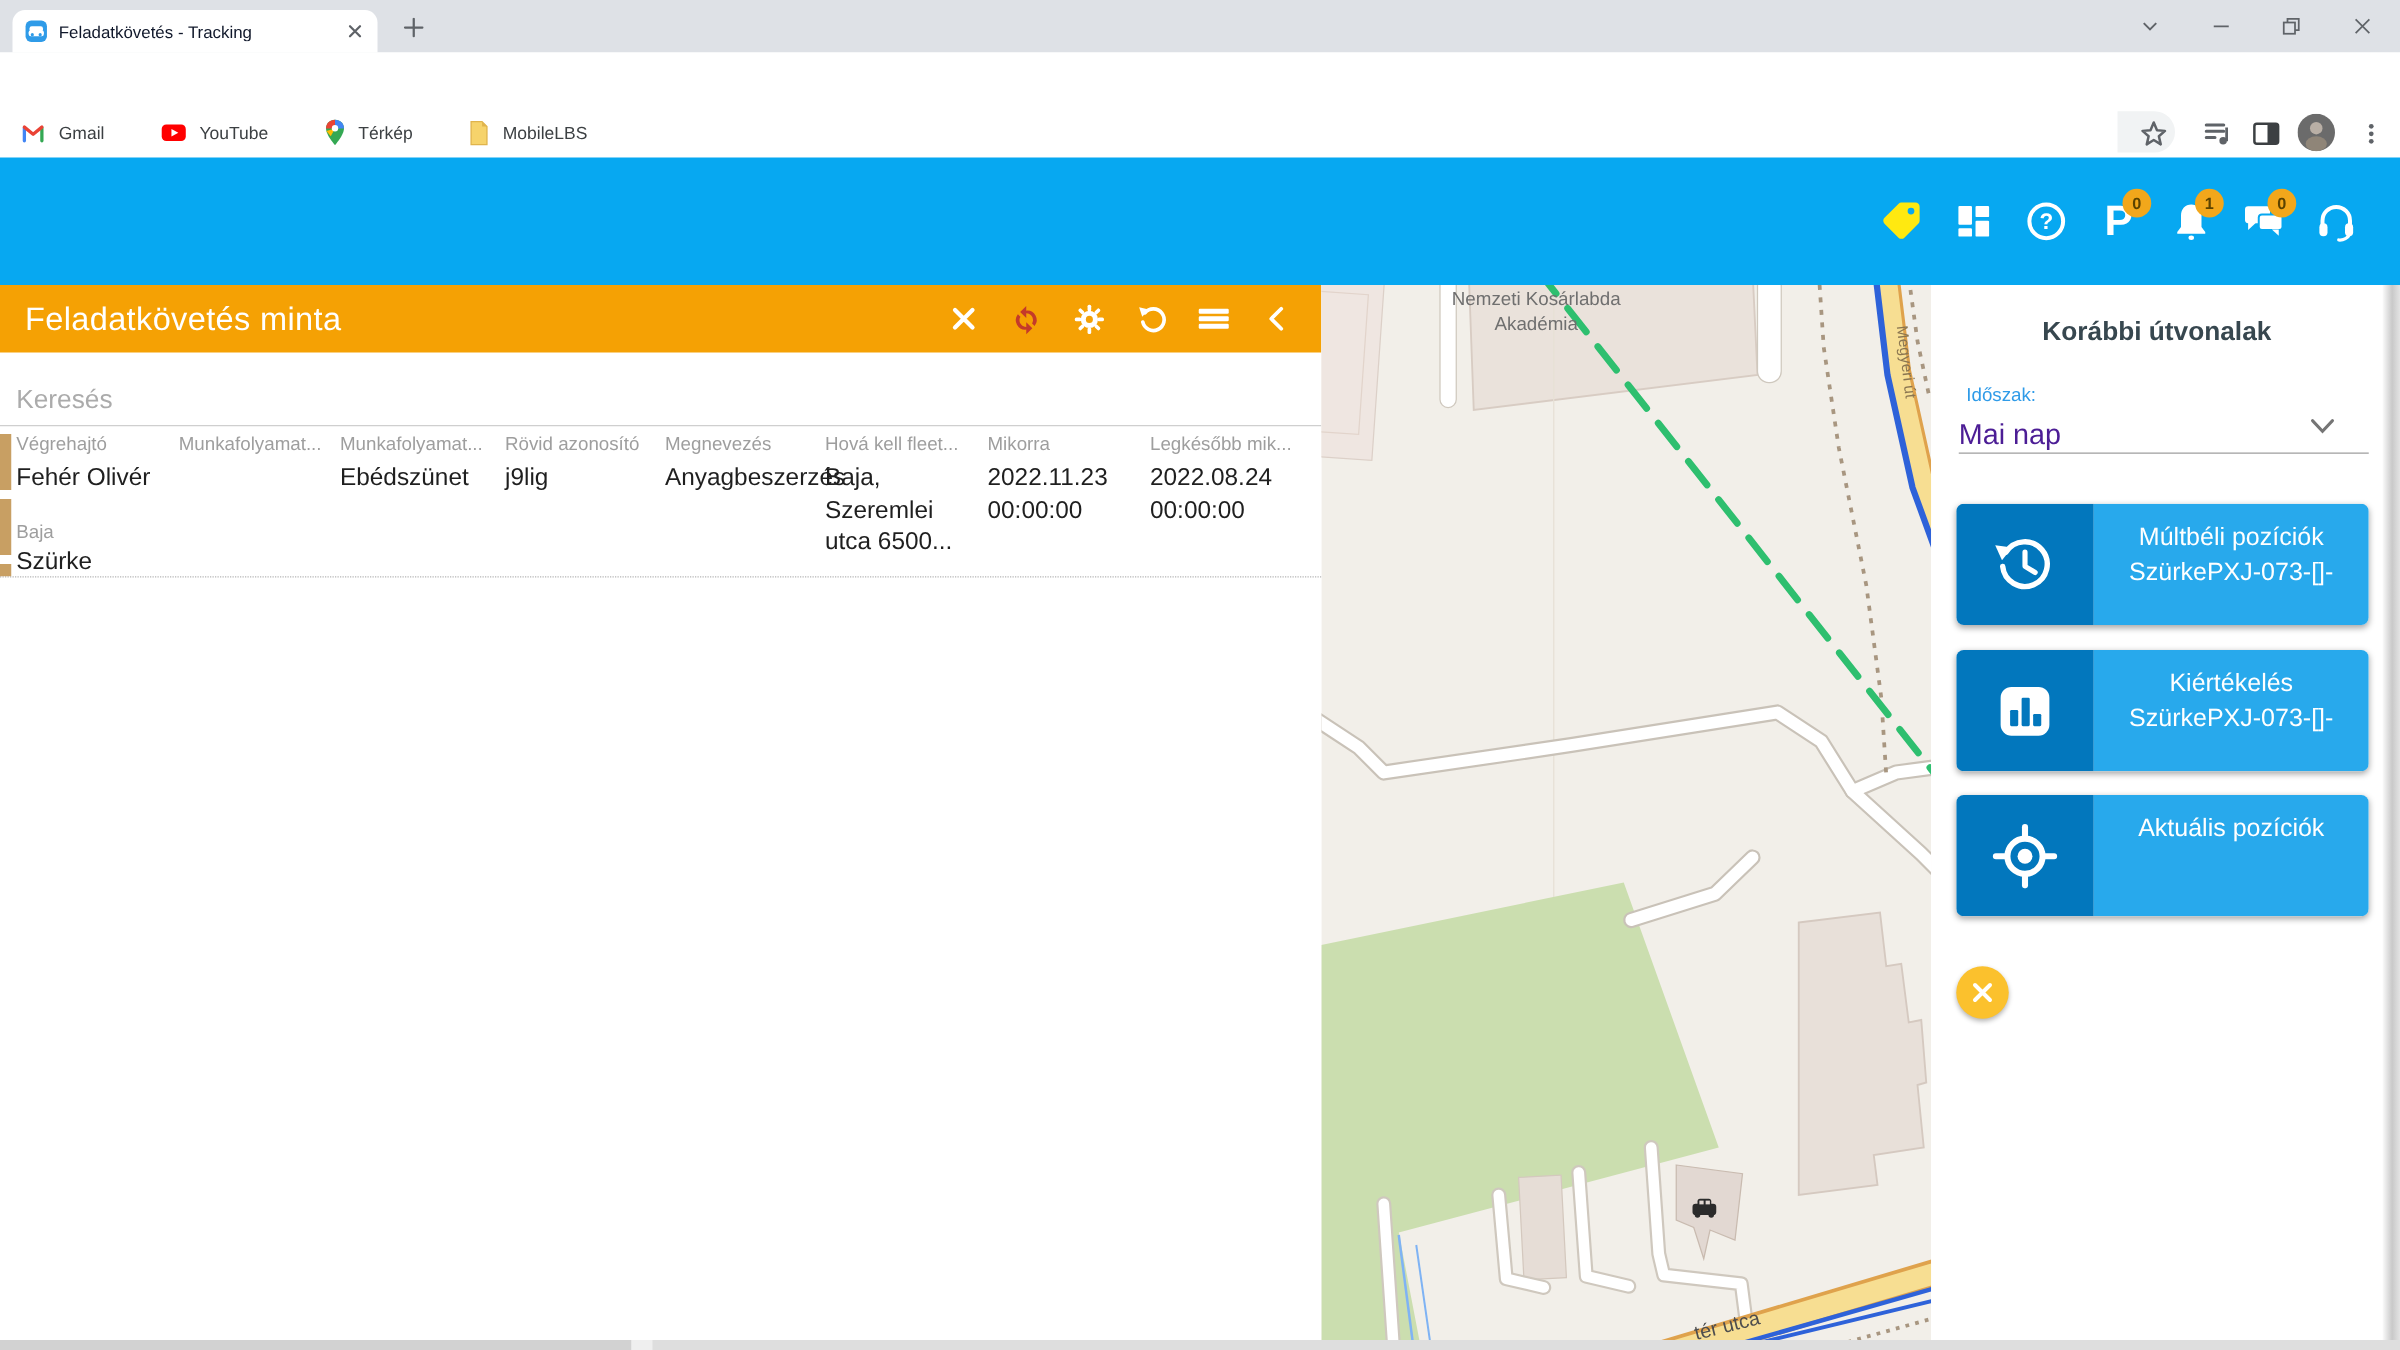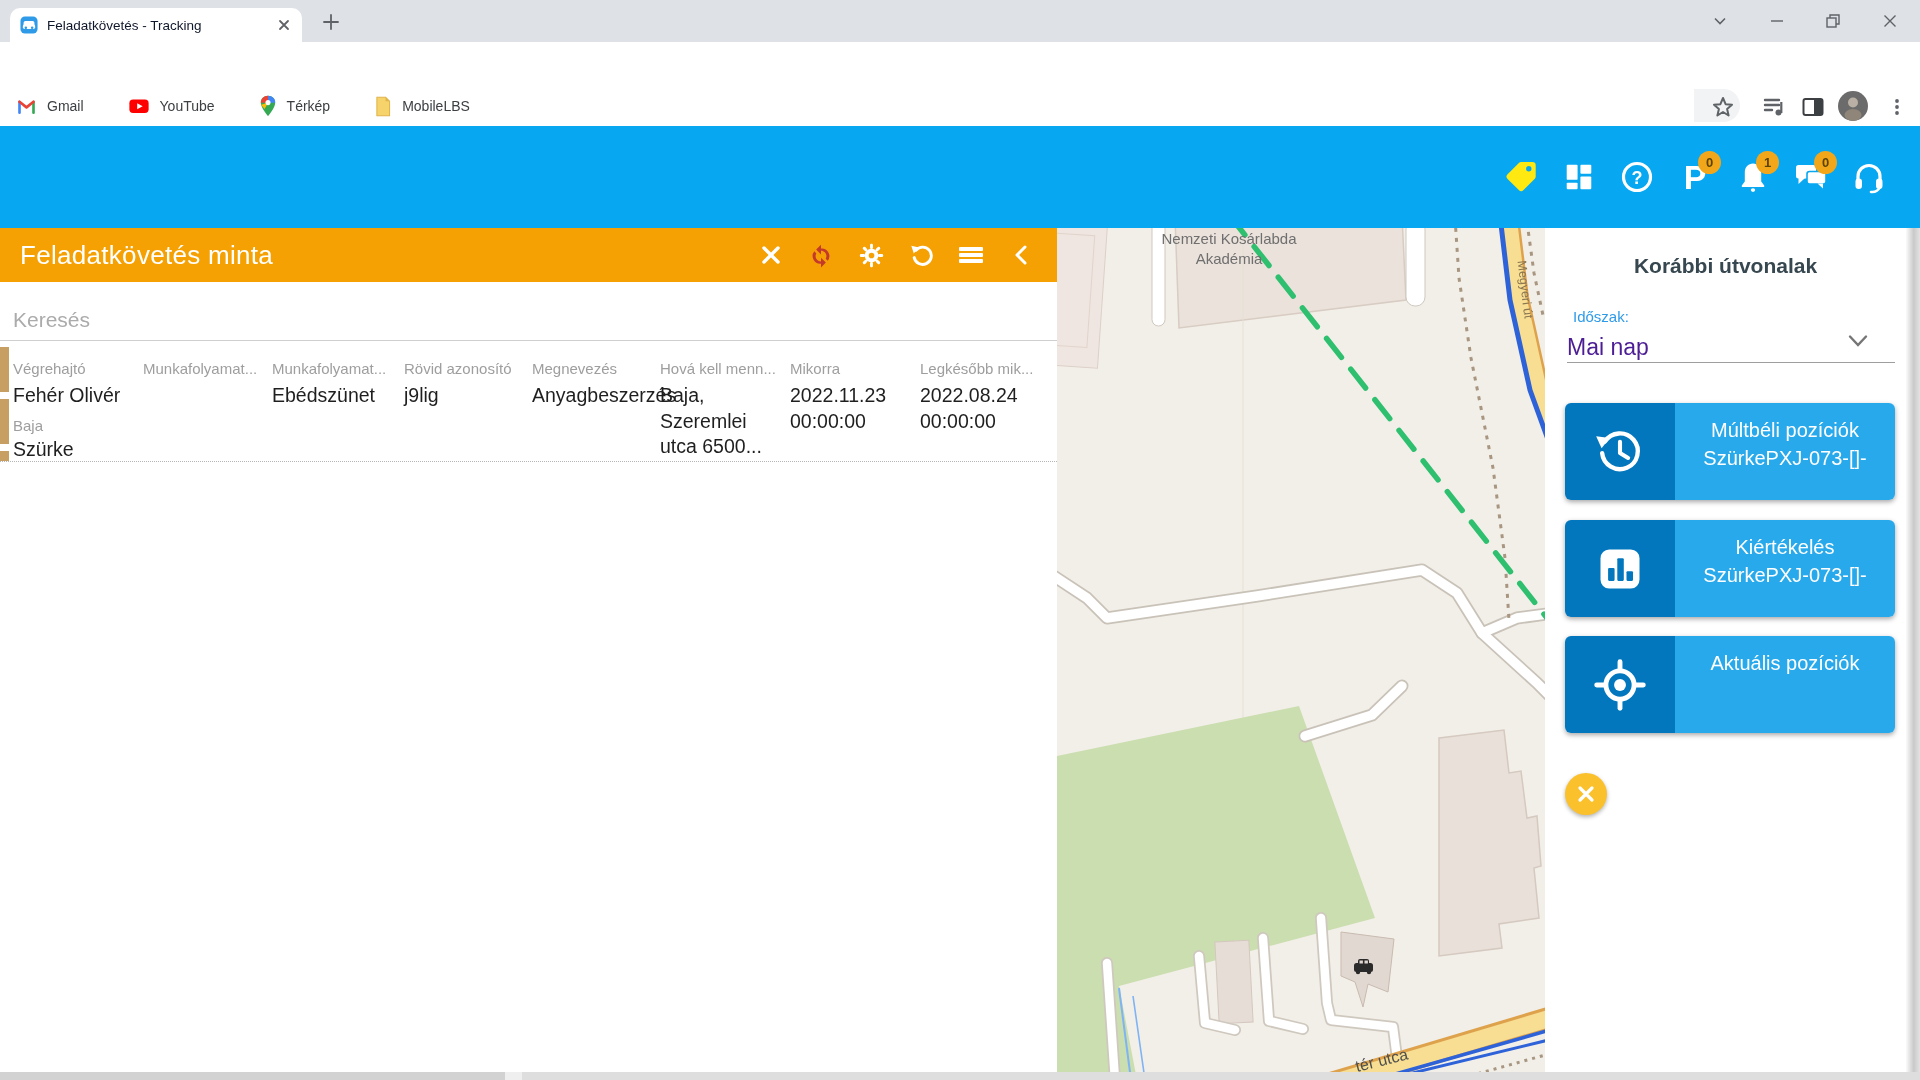--- a/index.html
+++ b/index.html
@@ -42,21 +42,21 @@
   .panel-header { position:absolute; left:0; top:0; width:1057px; height:54px; background:#F5A104; display:flex; align-items:center; }
   .panel-title { color:#fff; font-size:26px; margin-left:20px; letter-spacing:.3px; }
   .ph-icons { position:absolute; right:22px; top:0; height:54px; display:flex; align-items:center; gap:22px; }
   .ph-btn { width:28px; height:28px; display:flex; align-items:center; justify-content:center; }
   .search-input { position:absolute; left:13px; top:72px; width:1030px; height:40px; border:none; outline:none; font-size:21px; color:#444; background:transparent; font-family:"Liberation Sans",sans-serif; }
   .search-input::placeholder { color:#ABABAB; }
   .search-line { position:absolute; left:0; top:112px; width:1057px; border-bottom:1px solid #CFCFCF; }
   .row { position:absolute; left:0; top:113px; width:1057px; height:121px; border-bottom:1px dotted #B5B5B5; }
   .row-accent { position:absolute; left:0; top:6px; width:9px; height:114px;
      background:repeating-linear-gradient(180deg,#C89F63 0 45px, #ffffff 45px 52px); }
-  .cell { position:absolute; top:6px;margin-top:13px; }
+  .cell { position:absolute; top:6px; }
   .cell .h { font-size:15px; color:#9E9E9E; margin-bottom:6px; }
   .cell .v { font-size:19.5px; color:#1F1F1F; line-height:1.32; }
   .c0 { left:13px;  width:126px; }
   .c1 { left:143px; width:128px; }
   .c2 { left:272px; width:128px; }
   .c3 { left:404px; width:124px; }
   .c4 { left:532px; width:130px; }  .c4 .v { white-space:nowrap; }
   .c5 { left:660px; width:128px; }
   .c6 { left:790px; width:126px; }
   .c7 { left:920px; width:130px; }
@@ -371,21 +371,21 @@
       </div>
       <div class="cell c3">
         <div class="h">Rövid azonosító</div>
           <div class="v">j9lig</div>
       </div>
       <div class="cell c4">
         <div class="h">Megnevezés</div>
           <div class="v">Anyagbeszerzés</div>
       </div>
       <div class="cell c5">
-        <div class="h">Hová kell menn...</div>
+        <div class="h">Hová kell fleet...</div>
           <div class="v">Baja, Szeremlei utca 6500...</div>
       </div>
       <div class="cell c6">
         <div class="h">Mikorra</div>
           <div class="v">2022.11.23 00:00:00</div>
       </div>
       <div class="cell c7">
         <div class="h">Legkésőbb mik...</div>
           <div class="v">2022.08.24 00:00:00</div>
       </div>

